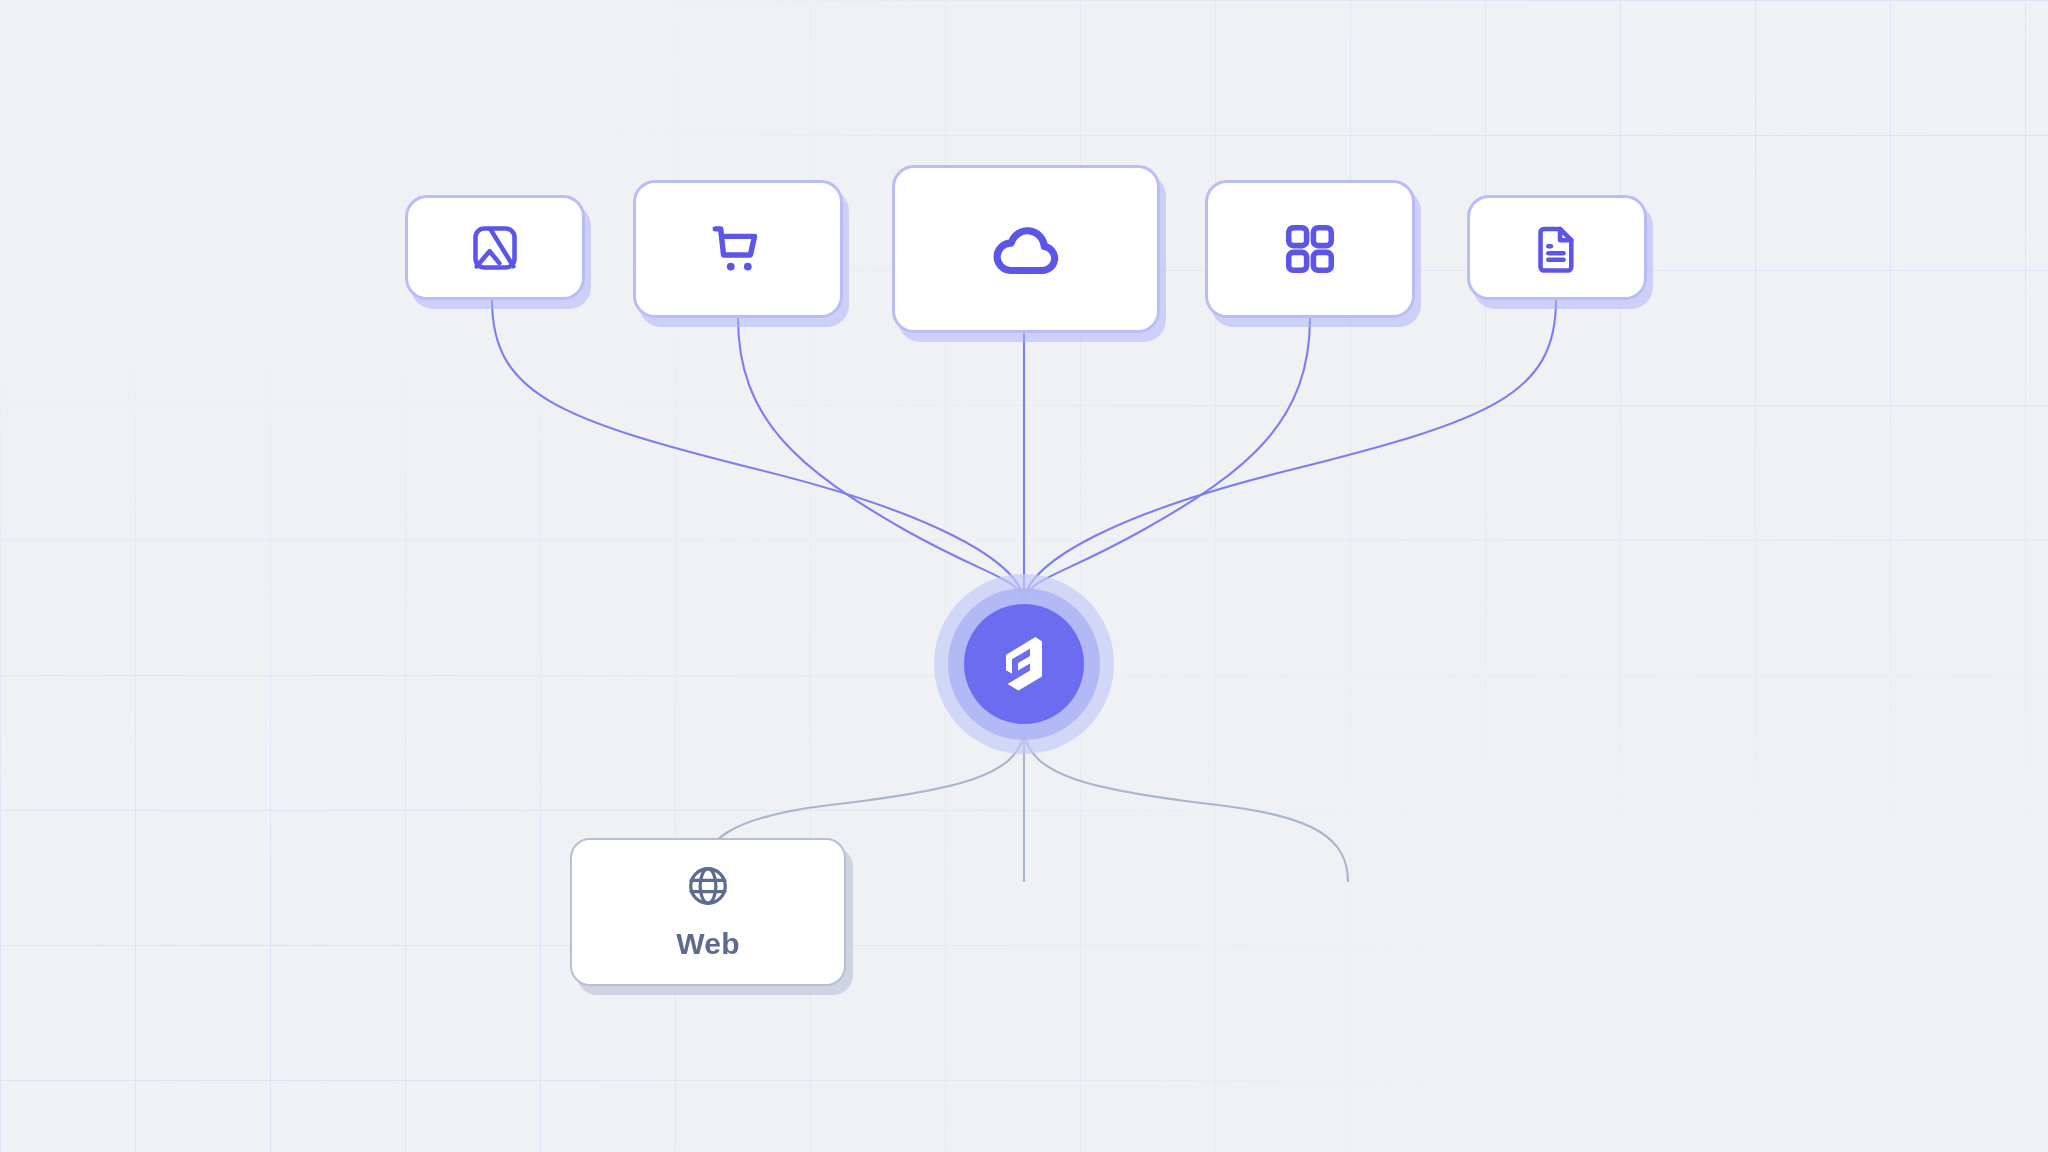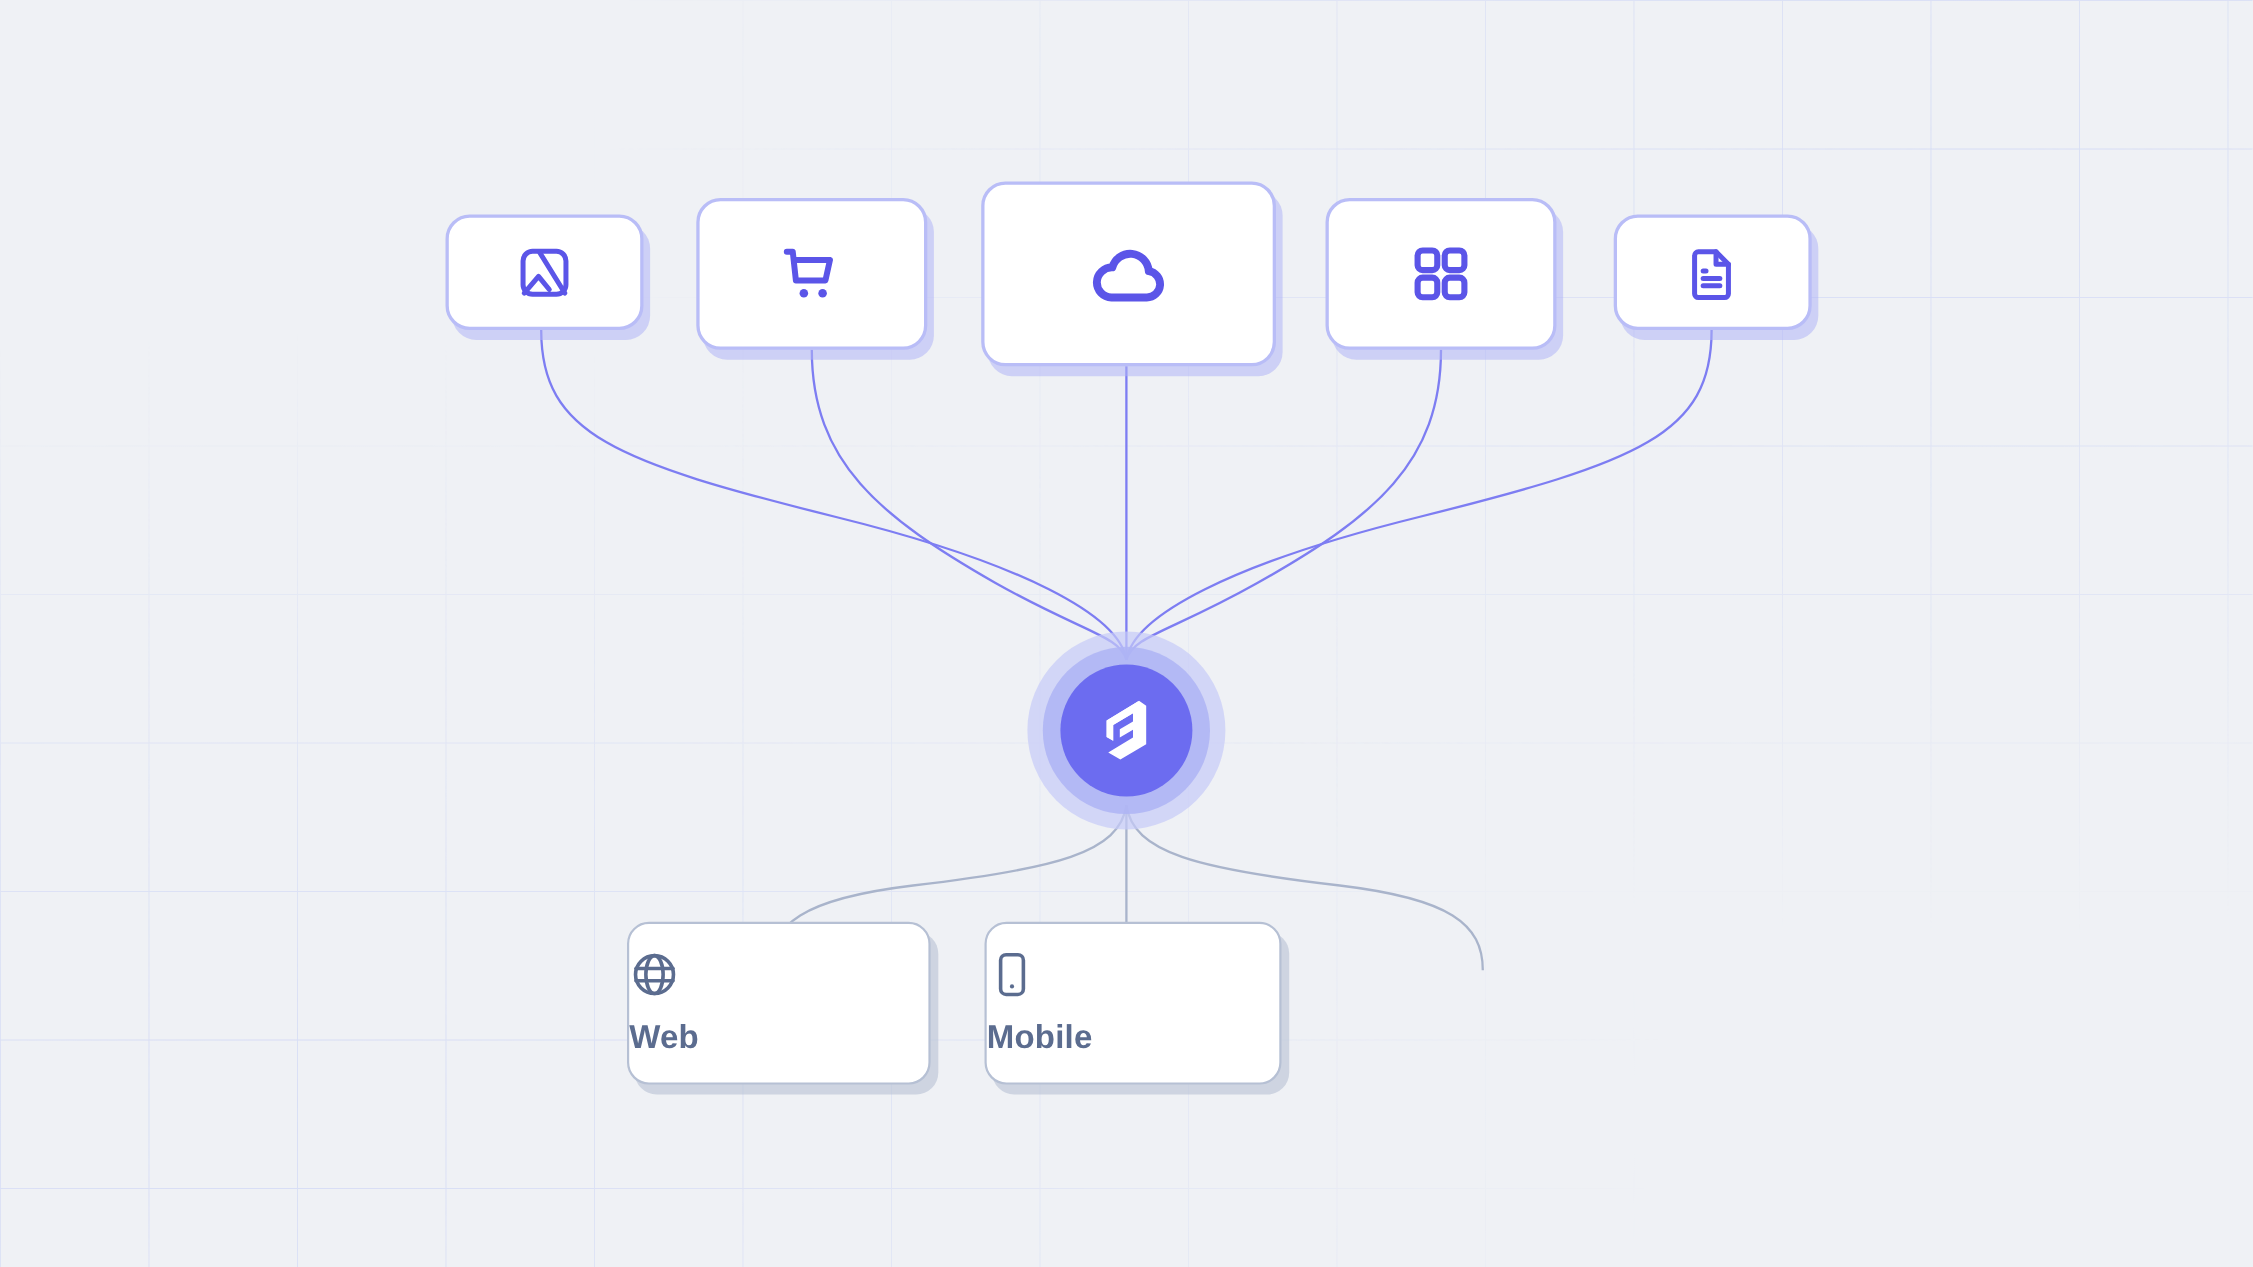--- a/index.html
+++ b/index.html
@@ -35,21 +35,21 @@
 
   
   .tgt-card{
     position:absolute;
     background:#ffffff;
     border:2px solid #b6c0d4;
     border-radius:20px;
     box-shadow:7px 9px 0 0 rgba(183,193,212,.6);
     display:flex;
     flex-direction:column;
-    align-items:flex-start;
+    align-items:center;
     justify-content:center;
     gap:18px;
     z-index:3;
   }
   .tgt-label{
     font-size:30px;
     font-weight:700;
     color:#5b6c8f;
     letter-spacing:.2px;
     white-space:nowrap;
@@ -198,24 +198,15 @@
       <svg width="46" height="46" viewBox="0 0 24 24" fill="none" stroke="#5b6c8f" stroke-width="1.7" stroke-linecap="round" stroke-linejoin="round">
         <circle cx="12" cy="12" r="9"></circle>
         <ellipse cx="12" cy="12" rx="4.1" ry="9"></ellipse>
         <path d="M3.2 9.1 h17.6"></path>
         <path d="M3.2 14.9 h17.6"></path>
       </svg>
     </span>
     <span class="tgt-label">Web</span>
   </div>
 
-  <div class="tgt-card" style="left:895px; top:838px; width:270px; height:148px;">
-    <span>
-      <svg width="46" height="46" viewBox="0 0 24 24" fill="none" stroke="#5b6c8f" stroke-width="1.7" stroke-linecap="round" stroke-linejoin="round">
-        <rect x="6.6" y="2.6" width="10.8" height="18.8" rx="2.6"></rect>
-        <circle cx="12" cy="17.6" r="1" fill="#5b6c8f" stroke="none"></circle>
-      </svg>
-    </span>
-    <span class="tgt-label">Mobile</span>
-  </div>
 
 
 </div>
 
 </body></html>

